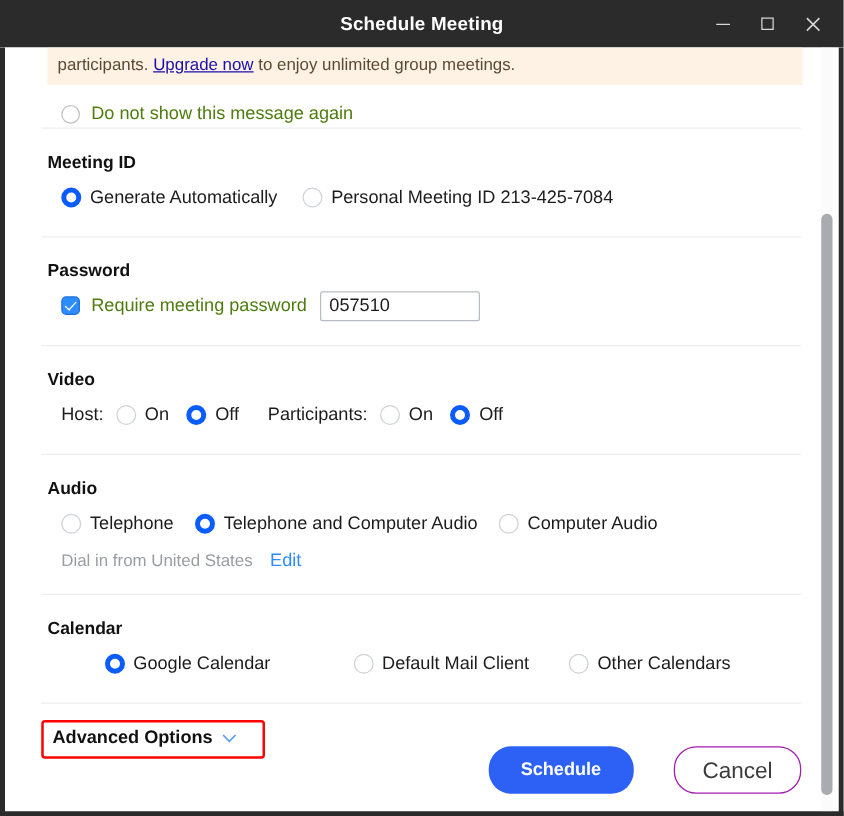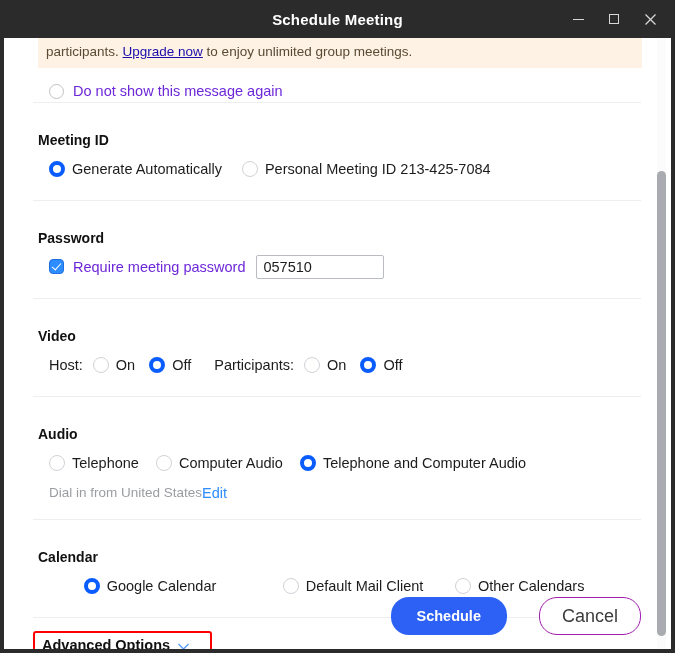--- a/index.html
+++ b/index.html
@@ -146,39 +146,39 @@
     left: 4px;
     top: 1px;
     width: 4px;
     height: 8px;
     border: solid #ffffff;
     border-width: 0 1.8px 1.8px 0;
     transform: rotate(42deg);
   }
   .lbl {
     font-size: 14.5px;
-    color: #6d28d9;
+    color: #4d7c0f;
   }
 
   
   .divider {
     height: 1px;
     background: #eceef0;
     margin: 0;
   }
 
   
   .section {
     padding-top: 14px;
   }
   .section-title {
     font-size: 14px;
     font-weight: bold;
     color: #111111;
-    margin: 15px 0 8px 5px;
+    margin: 4px 0 8px 5px;
   }
   .section-row {
     display: flex;
     align-items: center;
     padding-left: 16px;
     height: 26px;
   }
   .section-pad-bottom {
     height: 18px;
   }
@@ -240,20 +240,21 @@
     margin-top: 7px;
     height: 20px;
   }
   .audio-sub .muted {
     font-size: 13.5px;
     color: #9a9da1;
   }
   .audio-sub .edit-link {
     font-size: 14.5px;
     color: #2d8cff;
+    margin-left: 14px;
     cursor: pointer;
   }
 
   
   .advanced-wrap {
     padding-top: 13px;
     padding-left: 0;
   }
   .advanced-box {
     display: inline-flex;
@@ -414,26 +415,26 @@
       <div class="divider"></div>
 
       <div class="section">
         <div class="section-title">Audio</div>
         <div class="section-row">
           <span class="radio-item">
             <span class="radio"></span>
             <span class="rlbl">Telephone</span>
           </span>
           <span class="radio-item" style="margin-left:17px">
-            <span class="radio"></span>
-            <span class="rlbl">Computer Audio</span>
-          </span>
-          <span class="radio-item" style="margin-left:17px">
             <span class="radio on"></span>
             <span class="rlbl">Telephone and Computer Audio</span>
+          </span>
+          <span class="radio-item" style="margin-left:17px">
+            <span class="radio"></span>
+            <span class="rlbl">Computer Audio</span>
           </span>
         </div>
         <div class="audio-sub">
           <span class="muted">Dial in from United States</span>
           <span class="edit-link">Edit</span>
         </div>
         <div class="section-pad-bottom" style="height:16px"></div>
       </div>
 
       <div class="divider"></div>

